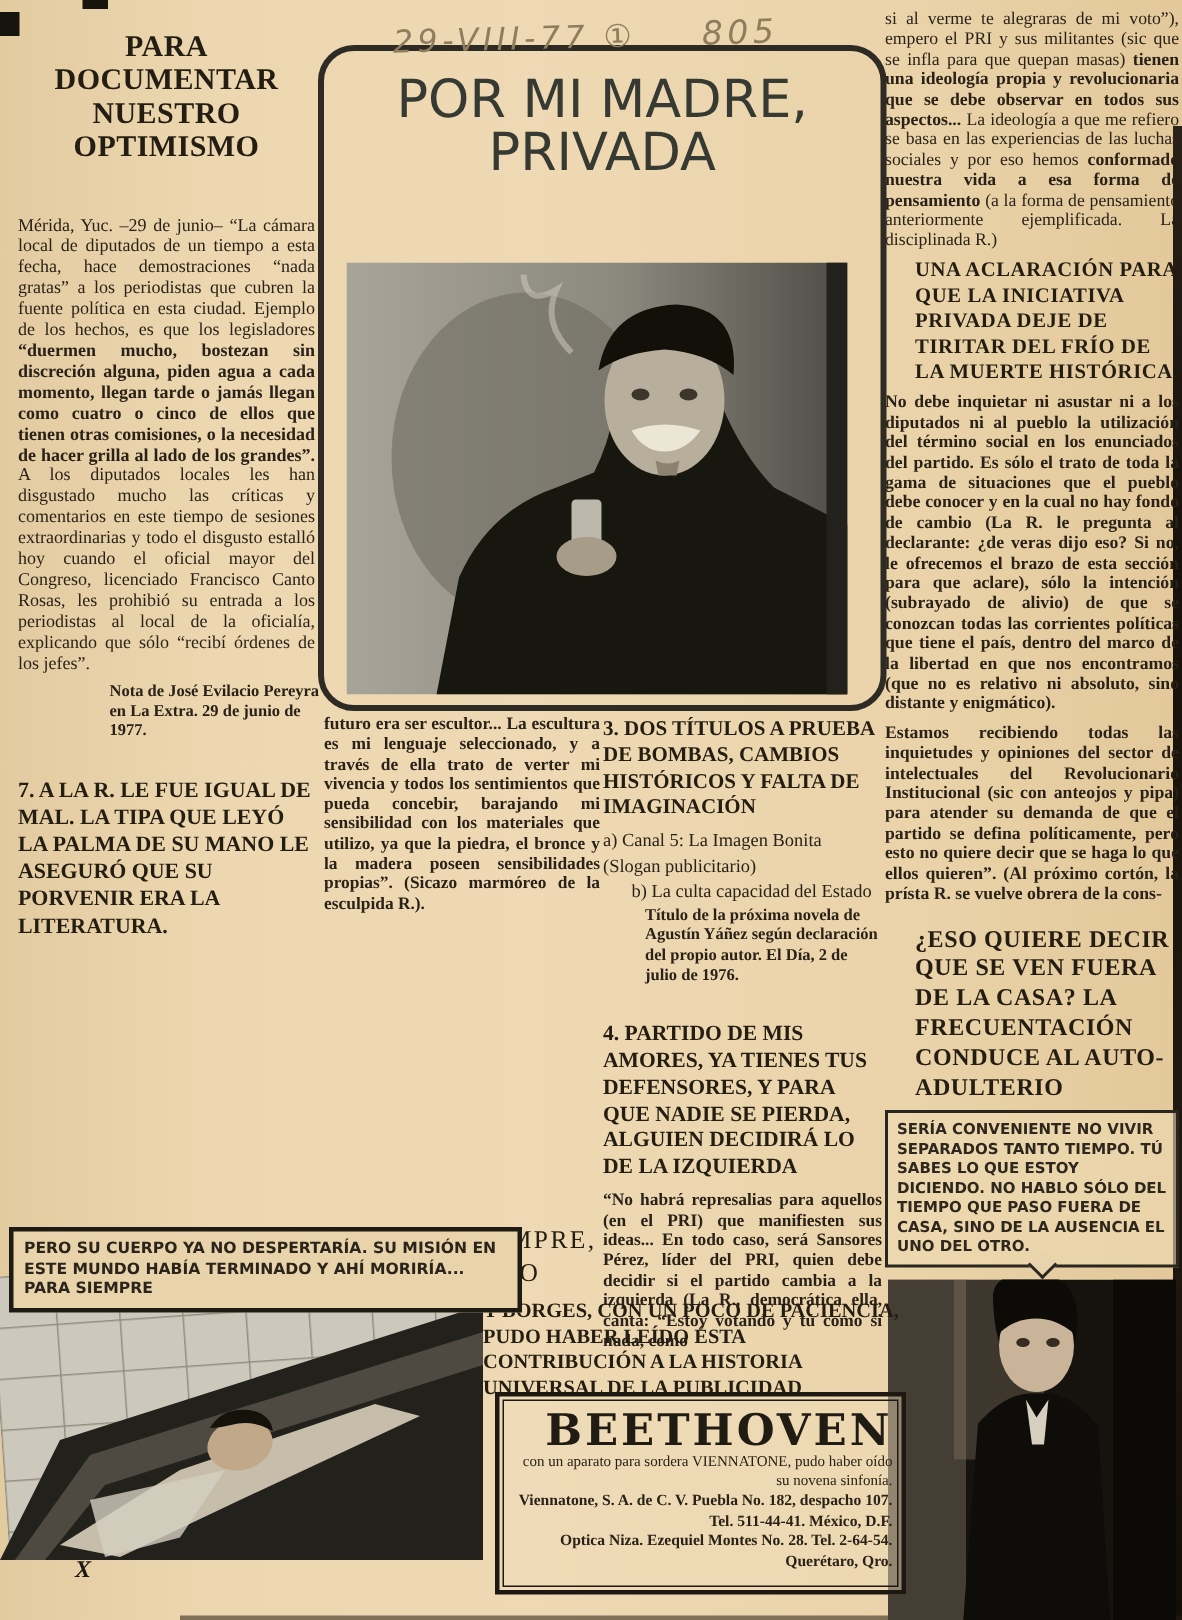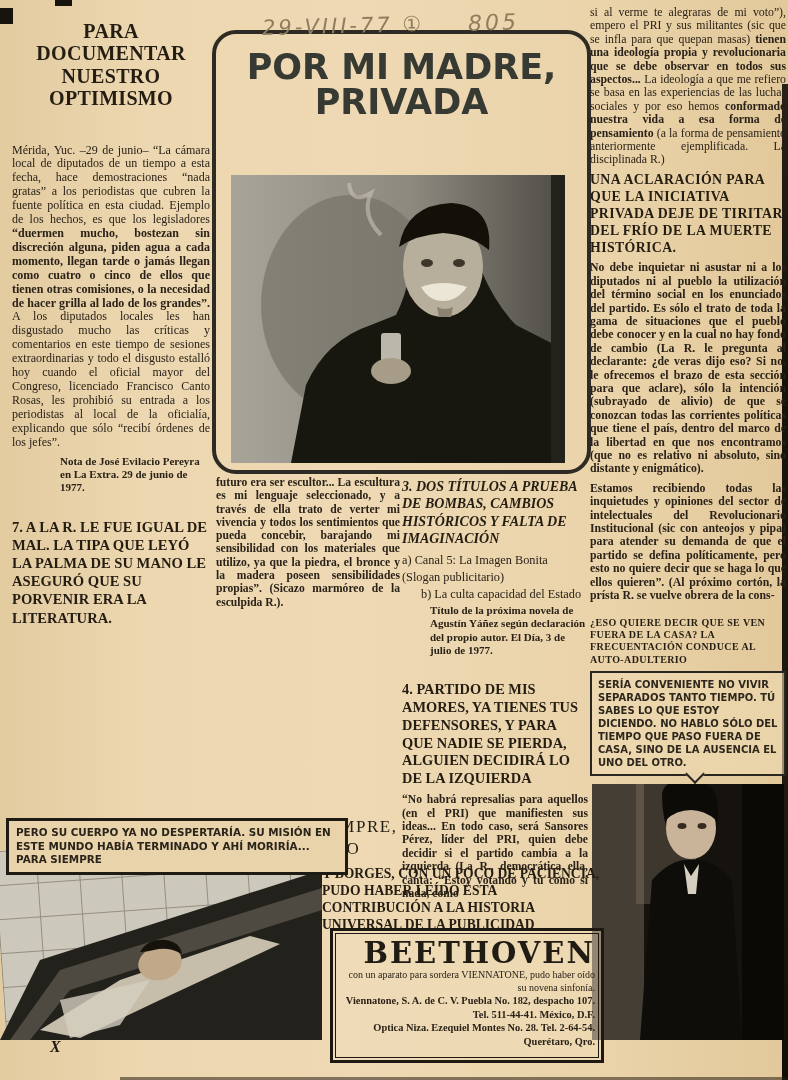--- a/index.html
+++ b/index.html
@@ -23,43 +23,43 @@
 
   
   .col{position:absolute;}
   h1,h2,p{margin:0;}
   .page-title{font-size:20px;line-height:1.12;font-weight:bold;text-align:center;
     letter-spacing:.3px;margin:0 4px 34px 4px;color:#241d12;}
   .sec-head{font-size:13.6px;line-height:1.24;font-weight:bold;margin-bottom:5px;color:#241d12;}
   .body{font-size:12px;line-height:13.9px;text-align:justify;}
   .body.bold{font-weight:bold;}
   .credit{font-size:11px;line-height:1.2;font-weight:bold;margin-top:5px;}
-  .indent{margin-left:48px;width:150px;}
+  .indent{margin-left:61px;width:150px;}
   .gap-top{margin-top:24px;}
 
   
   .feature-box{position:absolute;left:212px;top:30px;width:371px;height:436px;
     border:4px solid #2e2b24;border-radius:24px;z-index:2;}
   .feature-title{margin-top:16px;text-align:center;
-    font-family:"DejaVu Sans",sans-serif;font-weight:bold;font-size:35px;line-height:1.0;
+    font-family:"DejaVu Sans",sans-serif;font-weight:normal;font-size:35px;line-height:1.0;
     color:#363a32;letter-spacing:0;}
   .feature-photo{position:absolute;left:15px;top:141px;width:334px;height:288px;}
 
   
   .col-mid{left:216px;top:476px;width:184px;}
   .col-mid .credit{margin-left:30px;width:152px;}
   .col-3{left:402px;top:478px;width:186px;}
   .col-3 .body{font-size:11.6px;line-height:13.4px;}
   .col-3 .credit{margin-left:28px;width:156px;}
   .item-line{font-size:12.3px;line-height:1.35;}
 
   
   .col-right{left:590px;top:6px;width:196px;}
   .col-right .body{font-size:11.8px;line-height:13.4px;}
-  .col-right .sec-head{font-size:13.8px;letter-spacing:.4px;margin-top:4px;}
+  .col-right .sec-head{font-size:13.8px;letter-spacing:.4px;margin-top:4px;margin-left:20px;}
   .speech-box{position:relative;margin-top:2px;border:2px solid #2a2620;
     padding:5px 6px;font-family:"DejaVu Sans",sans-serif;font-size:10px;line-height:1.3;
     font-weight:bold;color:#2e271d;background:rgba(238,218,178,.6);}
   .speech-tail{position:absolute;left:96px;bottom:-7px;width:12px;height:12px;
     background:#e9d3ac;border-right:2px solid #2a2620;border-bottom:2px solid #2a2620;
     transform:rotate(45deg);}
   .right-photo{margin-top:8px;margin-left:2px;display:block;}
 
   
   .bl-heading{position:absolute;left:108px;top:816px;width:310px;
@@ -130,35 +130,35 @@
       <path d="M150,60 Q130,40 140,18 Q120,30 118,8" stroke="#cfc9ba" stroke-width="4" fill="none" opacity="0.55"></path>
       <rect x="320" y="0" width="14" height="288" fill="#23211b"></rect>
     </svg>
   </div>
 
   <div class="col col-mid">
     <p class="body bold" style="font-size:11.6px;line-height:13.3px;">futuro era ser escultor... La escultura es mi lenguaje seleccionado, y a través de ella trato de verter mi vivencia y todos los sentimientos que pueda concebir, barajando mi sensibilidad con los materiales que utilizo, ya que la piedra, el bronce y la madera poseen sensibilidades propias”. (Sicazo marmóreo de la esculpida R.).</p>
   </div>
 
   <div class="col col-3">
-    <h2 class="sec-head" style="font-size:14px;font-style:italic;">3. DOS TÍTULOS A PRUEBA DE BOMBAS, CAMBIOS HISTÓRICOS Y FALTA DE IMAGINACIÓN</h2>
+    <h2 class="sec-head" style="font-size:14px;">3. DOS TÍTULOS A PRUEBA DE BOMBAS, CAMBIOS HISTÓRICOS Y FALTA DE IMAGINACIÓN</h2>
     <p class="item-line">a) Canal 5: La Imagen Bonita</p>
     <p class="item-line">(Slogan publicitario)</p>
     <p class="item-line" style="font-weight:normal;padding-left:19px;">b) La culta capacidad del Estado</p>
-    <p class="credit" style="margin-top:2px;">Título de la próxima novela de Agustín Yáñez según declaración del propio autor. El Día, 3 de julio de 1977.</p>
+    <p class="credit" style="margin-top:2px;">Título de la próxima novela de Agustín Yáñez según declaración del propio autor. El Día, 2 de julio de 1976.</p>
     <h2 class="sec-head gap-top" style="font-size:14.4px;">4. PARTIDO DE MIS AMORES, YA TIENES TUS DEFENSORES, Y PARA QUE NADIE SE PIERDA, ALGUIEN DECIDIRÁ LO DE LA IZQUIERDA</h2>
     <p class="body bold">“No habrá represalias para aquellos (en el PRI) que manifiesten sus ideas... En todo caso, será Sansores Pérez, líder del PRI, quien debe decidir si el partido cambia a la izquierda (La R., democrática ella, canta: “Estoy votando y tú como si nada, como</p>
   </div>
 
   <div class="col col-right">
     <p class="body"><span>si al verme te alegraras de mi voto”), empero el PRI y sus militantes (sic que se infla para que quepan masas) </span><b>tienen una ideología propia y revolucionaria que se debe observar en todos sus aspectos... </b><span>La ideología a que me refiero se basa en las experiencias de las luchas sociales y por eso hemos </span><b>conformado nuestra vida a esa forma de pensamiento </b><span>(a la forma de pensamiento anteriormente ejemplificada. La disciplinada R.)</span></p>
     <h2 class="sec-head">UNA ACLARACIÓN PARA QUE LA INICIATIVA PRIVADA DEJE DE TIRITAR DEL FRÍO DE LA MUERTE HISTÓRICA.</h2>
     <p class="body bold" style="margin-top:2px;">No debe inquietar ni asustar ni a los diputados ni al pueblo la utilización del término social en los enunciados del partido. Es sólo el trato de toda la gama de situaciones que el pueblo debe conocer y en la cual no hay fondo de cambio (La R. le pregunta al declarante: ¿de veras dijo eso? Si no, le ofrecemos el brazo de esta sección para que aclare), sólo la intención (subrayado de alivio) de que se conozcan todas las corrientes políticas que tiene el país, dentro del marco de la libertad en que nos encontramos (que no es relativo ni absoluto, sino distante y enigmático).</p>
     <p class="body bold" style="margin-top:6px;">Estamos recibiendo todas las inquietudes y opiniones del sector de intelectuales del Revolucionario Institucional (sic con anteojos y pipa) para atender su demanda de que el partido se defina políticamente, pero esto no quiere decir que se haga lo que ellos quieren”. (Al próximo cortón, la prísta R. se vuelve obrera de la cons-</p>
-    <h2 class="sec-head" style="margin-top:14px;font-size:10px;">¿ESO QUIERE DECIR QUE SE VEN FUERA DE LA CASA? LA FRECUENTACIÓN CONDUCE AL AUTO-ADULTERIO</h2>
+    <h2 class="sec-head" style="margin-top:14px;font-size:16px;">¿ESO QUIERE DECIR QUE SE VEN FUERA DE LA CASA? LA FRECUENTACIÓN CONDUCE AL AUTO-ADULTERIO</h2>
     <div class="speech-box">
       <span>SERÍA CONVENIENTE NO VIVIR SEPARADOS TANTO TIEMPO. TÚ SABES LO QUE ESTOY DICIENDO. NO HABLO SÓLO DEL TIEMPO QUE PASO FUERA DE CASA, SINO DE LA AUSENCIA EL UNO DEL OTRO.</span>
       <div class="speech-tail"></div>
     </div>
     <svg class="right-photo" width="192" height="256" viewBox="0 0 192 256" preserveAspectRatio="none">
       <rect x="0" y="0" width="192" height="256" fill="#16130e"></rect>
       <rect x="0" y="0" width="52" height="256" fill="#6e6255" opacity="0.55"></rect>
       <rect x="44" y="0" width="60" height="120" fill="#8a7c6a" opacity="0.35"></rect>
       <path d="M70,10 Q72,-6 100,-4 Q128,-2 126,30 Q126,44 120,52 L78,52 Q70,36 70,10 Z" fill="#0d0b07"></path>
       <ellipse cx="99" cy="44" rx="25" ry="31" fill="#c9b499"></ellipse>

